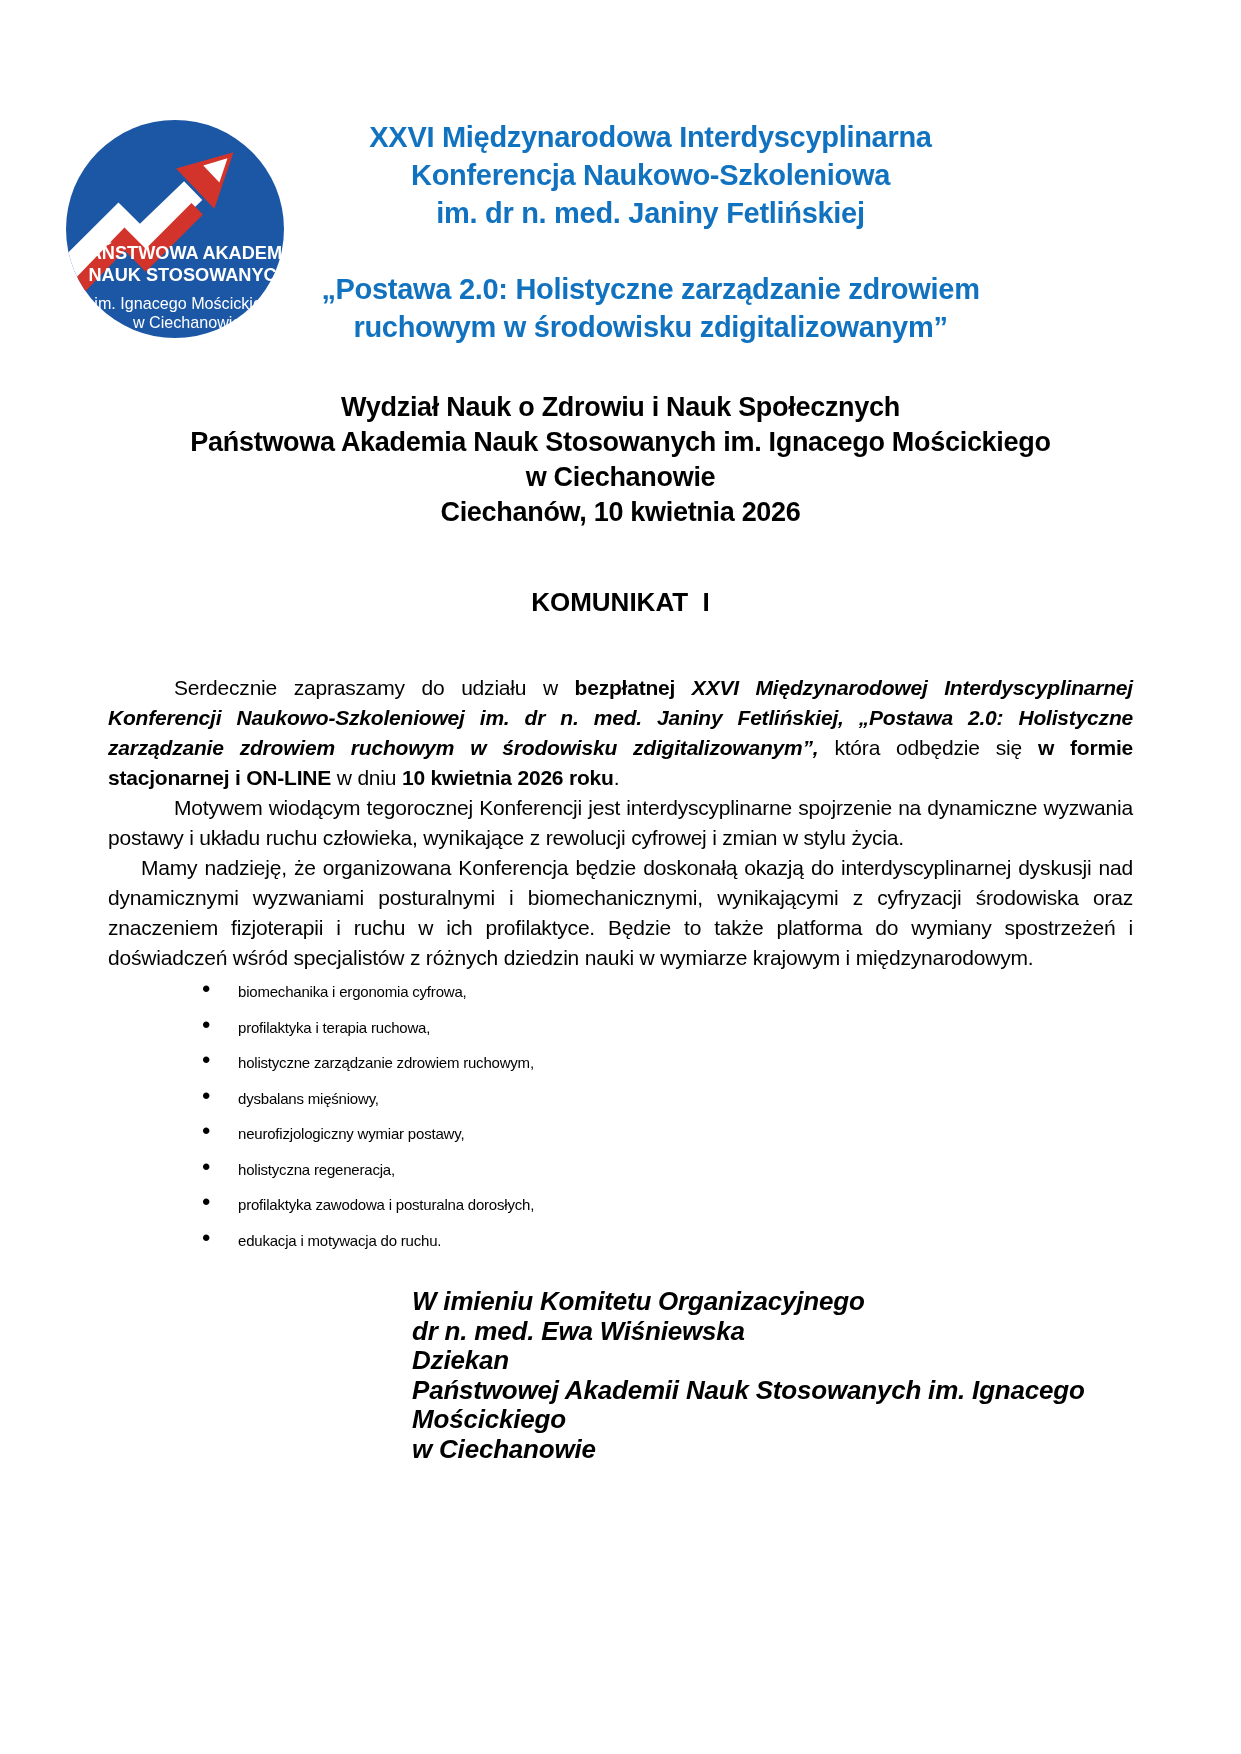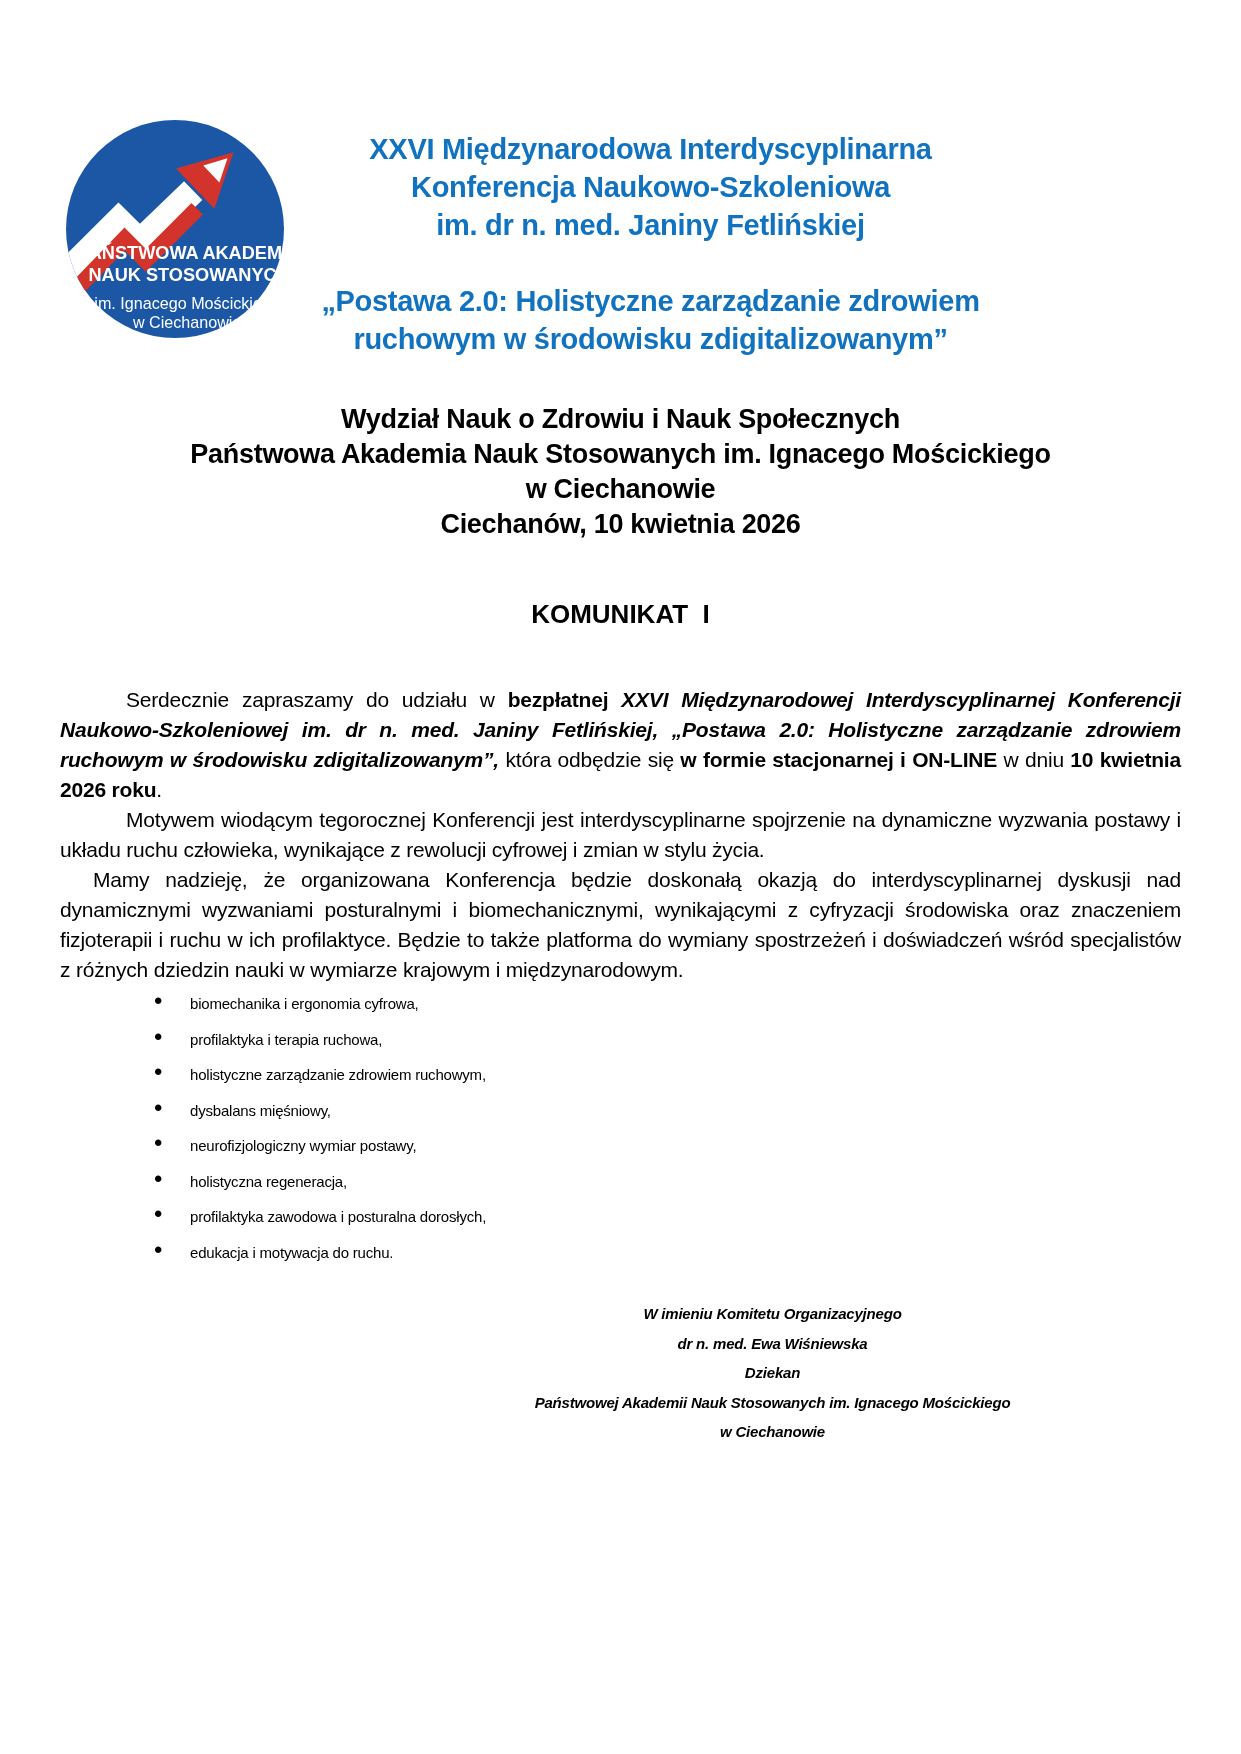--- a/index.html
+++ b/index.html
@@ -10,21 +10,21 @@
     background:#ffffff;
     font-family:"Liberation Sans", sans-serif;
     color:#000;
     overflow:hidden;
   }
   
   .logo { position:absolute; left:64px; top:118px; width:222px; height:222px; }
 
   
   .head-titles {
-    margin:16px 240px 0 300px;
+    margin:4px 240px 0 300px;
     padding-top:114px;
     text-align:center;
     font-weight:bold;
     letter-spacing:-0.3px;
   }
   .conf-title div, .conf-subtitle div { font-size:29px; line-height:38px; }
   .conf-subtitle { margin-top:38px; }
 
   
   .venue {
@@ -38,21 +38,21 @@
 
   .section-title {
     margin-top:56px;
     text-align:center;
     font-weight:bold;
     font-size:26px;
     line-height:33px;
     white-space:pre;
   }
 
-  .content { padding:0 60px; }
+  .content { padding:0 108px; }
   .para {
     font-size:21px;
     line-height:30px;
     margin:0;
     text-align:justify;
     letter-spacing:-0.2px;
   }
   .para.first { margin-top:54px; }
   .indent-lg { text-indent:66px; }
   .indent-sm { text-indent:33px; }
@@ -64,24 +64,24 @@
   .topics li::before {
     content:"\2022";
     display:inline-block;
     width:36px;
     font-size:24px;
   }
 
   .signature {
     margin-top:30px;
     padding-left:304px;
-    text-align:center;
+    text-align:left;
     font-weight:bold;
     font-style:italic;
-    font-size:15px;
+    font-size:26px;
     line-height:29.5px;
     letter-spacing:-0.2px;
   }
 </style>
 </head>
 <body>
 
 <div class="page">
 
   <div class="logo">

